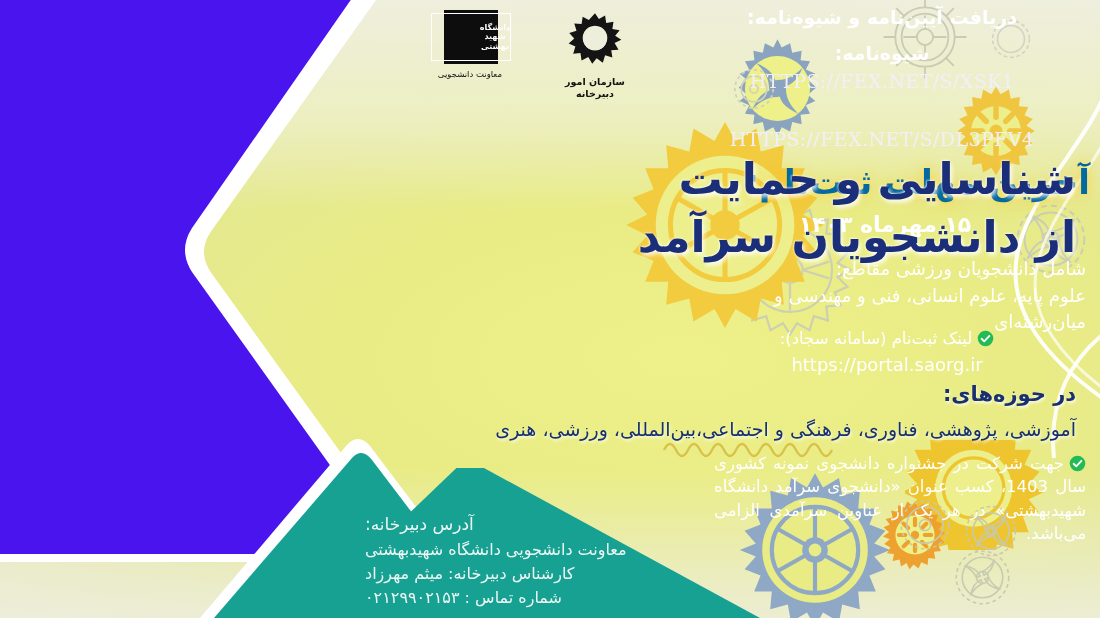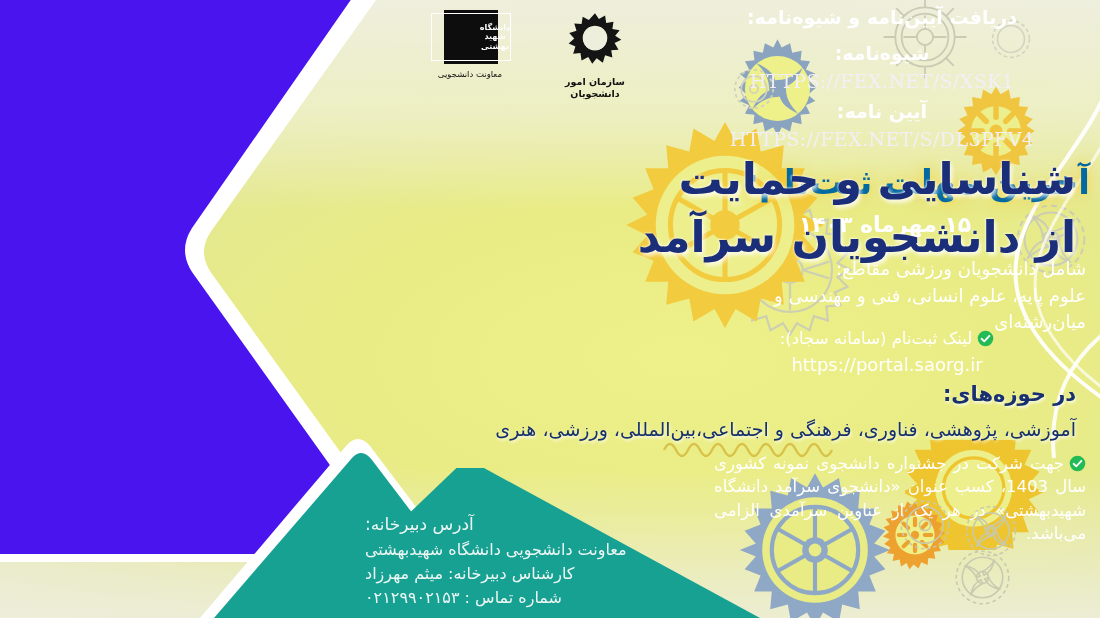--- a/index.html
+++ b/index.html
@@ -431,28 +431,27 @@
       <svg width="62" height="56" viewBox="0 0 100 100" style="display:block;margin:0 auto;">
         <g fill="#141414">
           <path d="M50 6 L57 16 L68 10 L70 23 L83 21 L81 34 L94 36 L86 46 L97 53 L85 59 L92 71
                    L79 72 L81 85 L68 81 L64 94 L53 86 L45 96 L38 84 L26 90 L24 77 L11 78 L15 65
                    L3 60 L13 51 L4 41 L17 37 L13 24 L26 25 L28 12 L39 18 Z
                    M50 28 A22 22 0 1 0 50.01 28 Z"></path>
         </g>
         <circle cx="50" cy="51" r="21" fill="#eeeedd"></circle>
       </svg>
       <div class="cap">سازمان امور</div>
-      <div class="cap" style="margin-top:0;">دانشجویان</div>
+      <div class="cap" style="margin-top:0;">دبیرخانه</div>
     </div>
   </div>
 
   <div class="txt lbl-shive">شیوه‌نامه:</div>
   <div class="txt lbl-get">دریافت آیین‌نامه و شیوه‌نامه:</div>
   <div class="txt url1">HTTPS://FEX.NET/S/XSK1</div>
-  <div class="txt lbl-ayin">آیین نامه:</div>
   <div class="txt url2">HTTPS://FEX.NET/S/DL3PFV4</div>
 
   <div class="txt deadline">آخرین مهلت ثبت‌نام:</div>
   <div class="txt deadline-date">۱۵ مهرماه ۱۴۰۳</div>
 
   <div class="txt incl-title">شامل دانشجویان ورزشی مقاطع:</div>
   <div class="txt incl-body">علوم پایه، علوم انسانی، فنی و مهندسی و میان‌رشته‌ای</div>
 
   <div class="bullet b1">
     <span style="display:block;text-align:center;">

